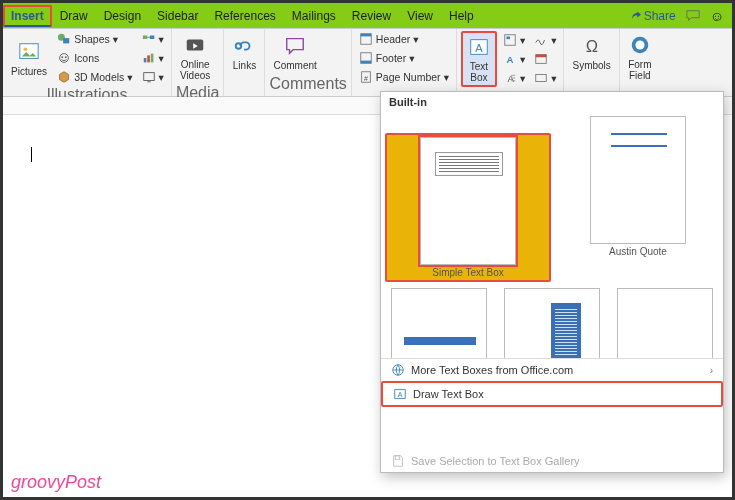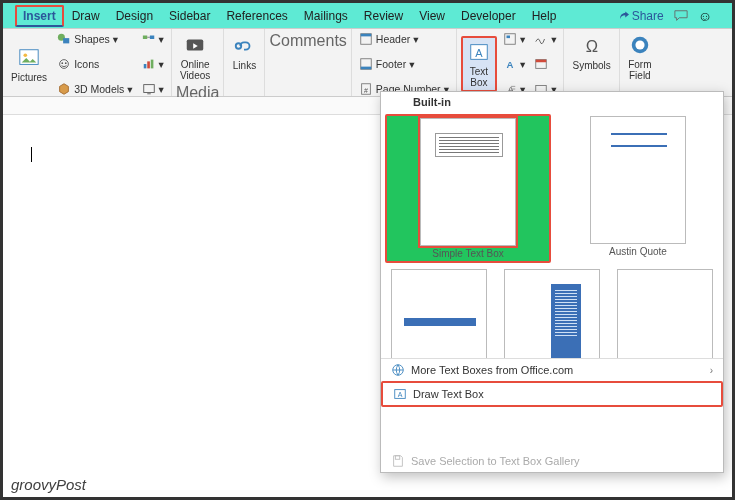--- a/index.html
+++ b/index.html
@@ -1,46 +1,46 @@
 <!DOCTYPE html>
 <html><head>
 <meta charset="utf-8">
 <style>
 * { box-sizing: border-box; margin: 0; padding: 0; font-family: "Segoe UI", Arial, sans-serif; }
 body { background: #fff; width: 735px; height: 500px; overflow: hidden; position: relative; border: 3px solid #333; }
-.tabs { display: flex; align-items: center; height: 26px; border-bottom: 1px solid #ccc; padding: 0 12px; font-size: 12px; background: #5eead4; }
+.tabs { display: flex; align-items: center; height: 26px; border-bottom: 1px solid #ccc; padding: 0 0; font-size: 12px; background: #84cc16; }
 .tab { padding: 4px 8px; cursor: pointer; color: #222; }
 .tab.active { font-weight: 600; border-bottom: 2px solid #2b579a; color: #2b579a; }
 .tab-hl { border: 2px solid #e74c3c; border-radius: 2px; padding: 2px 6px; }
 .top-right { margin-left: auto; display: flex; align-items: center; gap: 10px; padding-right: 8px; }
 .share-btn { color: #2b579a; font-size: 12px; display: flex; align-items: center; gap: 3px; }
 .smiley { font-size: 14px; }
 .ribbon { display: flex; height: 68px; background: #f3f3f3; border-bottom: 1px solid #ccc; font-size: 11px; }
 .group { border-right: 1px solid #ddd; display: flex; flex-direction: column; padding: 2px 4px; }
 .group-body { display: flex; flex: 1; align-items: center; gap: 3px; }
 .group-label { text-align: center; font-size: 16px; color: #666; padding: 1px 0; }
 .vbtn { display: flex; flex-direction: column; align-items: center; justify-content: center; padding: 2px 4px; cursor: pointer; font-size: 10px; line-height: 1.1; text-align: center; color: #333; }
 .vbtn-icon { width: 24px; height: 24px; display: flex; align-items: center; justify-content: center; margin-bottom: 2px; }
-.mini-col { display: flex; flex-direction: column; gap: 9px; }
+.mini-col { display: flex; flex-direction: column; gap: 3px; }
 .mini { display: flex; align-items: center; gap: 3px; font-size: 10.5px; padding: 1px 3px; cursor: pointer; color: #333; white-space: nowrap; }
 .mini-icon { width: 14px; height: 14px; flex-shrink: 0; }
 .hl { border: 2px solid #e74c3c; border-radius: 2px; }
 .ruler { height: 18px; background: #fafafa; border-bottom: 1px solid #ddd; position: relative; }
 .doc { position: absolute; left: 0; right: 0; top: 114px; bottom: 24px; background: #fff; padding: 30px 0 0 28px; }
 .cursor { width: 1px; height: 15px; background: #000; }
-.watermark { position: absolute; left: 8px; bottom: 4px; color: #404040; font-size: 15px; font-style: italic; }
+.watermark { position: absolute; left: 8px; bottom: 4px; color: #ec4899; font-size: 18px; font-style: italic; }
 
 .panel { position: absolute; top: 88px; left: 377px; width: 344px; height: 382px; background: #fff; border: 1px solid #bbb; box-shadow: 2px 4px 12px rgba(0,0,0,.25); display: flex; flex-direction: column; }
-.panel-hd { font-size: 11px; font-weight: 600; padding: 4px 8px; color: #333; margin-left: 24px; }
+.panel-hd { font-size: 11px; font-weight: 600; padding: 4px 8px; color: #333; }
 .gallery { flex: 1; overflow-y: scroll; padding: 2px 4px; }
 .grow { display: flex; gap: 6px; margin-bottom: 4px; }
 .gitem { flex: 1; display: flex; flex-direction: column; align-items: center; cursor: pointer; padding: 2px; }
 .thumb { width: 96px; height: 128px; background: #fff; border: 1px solid #bbb; position: relative; overflow: hidden; }
 .glabel { font-size: 10px; color: #555; text-align: center; margin-top: 2px; }
-.gitem.sel { background: #22c55e; }
+.gitem.sel { background: #eab308; margin-top: 19px; }
 .gitem.sel .thumb { outline: 2px solid #e74c3c; }
 .panel-foot { border-top: 1px solid #ddd; font-size: 11px; }
 .foot-item { display: flex; align-items: center; gap: 6px; padding: 4px 10px; cursor: pointer; color: #333; }
 .foot-item.disabled { color: #aaa; cursor: default; margin-top: 43px; }
 .foot-item .arrow { margin-left: auto; color: #777; font-size: 10px; }
 .fi-icon { width: 14px; height: 14px; flex-shrink: 0; display: flex; align-items: center; justify-content: center; }
 
 .tb-simple { position: absolute; top: 14px; left: 14px; width: 68px; height: 24px; border: 1px solid #999; }
 .tb-simple::before { content:""; position:absolute; inset:3px; background: repeating-linear-gradient(#777,#777 1px,transparent 1px,transparent 3px); }
 .tb-austinq { position:absolute; top:16px; left:20px; width:56px; height:14px; border-top:2px solid #3b6fb6; border-bottom:2px solid #3b6fb6; }
@@ -59,21 +59,20 @@
 
 <div class="tabs">
   <span class="tab active tab-hl">Insert</span>
   <span class="tab">Draw</span>
   <span class="tab">Design</span>
   <span class="tab">Sidebar</span>
   <span class="tab">References</span>
   <span class="tab">Mailings</span>
   <span class="tab">Review</span>
   <span class="tab">View</span>
-  <span class="tab">Developer</span>
   <span class="tab">Help</span>
   <div class="top-right">
     <span class="share-btn">
       <svg width="12" height="12" viewBox="0 0 16 16">
           <path fill="#2b579a" d="M11 2l5 4-5 4V7c-4 0-6 2-7 5 0-5 3-8 7-8V2z"></path>
         </svg>
       <span>Share</span>
     </span>
     <svg width="14" height="14" viewBox="0 0 16 16">
         <path fill="none" stroke="#666" d="M1 2h14v8H6l-3 3V10H1z"></path>
@@ -177,20 +176,30 @@
               <circle cx="6" cy="12" r="3" fill="none" stroke="#3b83bd" stroke-width="2"></circle>
             </svg>
           </span>
         <span>Links</span>
       </div>
     </div>
     <div class="group-label">&nbsp;</div>
   </div>
 
   <div class="group">
+    <div class="group-body">
+      <div class="vbtn">
+        <span class="vbtn-icon">
+            <svg width="22" height="22" viewBox="0 0 24 24">
+              <path d="M3 4h18v12H10l-4 4V16H3z" fill="none" stroke="#8a4a9e" stroke-width="1.5"></path>
+            </svg>
+          </span>
+        <span>Comment</span>
+      </div>
+    </div>
     <div class="group-label">Comments</div>
   </div>
 
   <div class="group">
     <div class="group-body">
       <div class="mini-col">
         <div class="mini">
             <svg class="mini-icon" viewBox="0 0 16 16">
               <rect x="2" y="2" width="12" height="12" fill="none" stroke="#777"></rect>
               <rect x="2" y="2" width="12" height="3" fill="#3b83bd"></rect>

